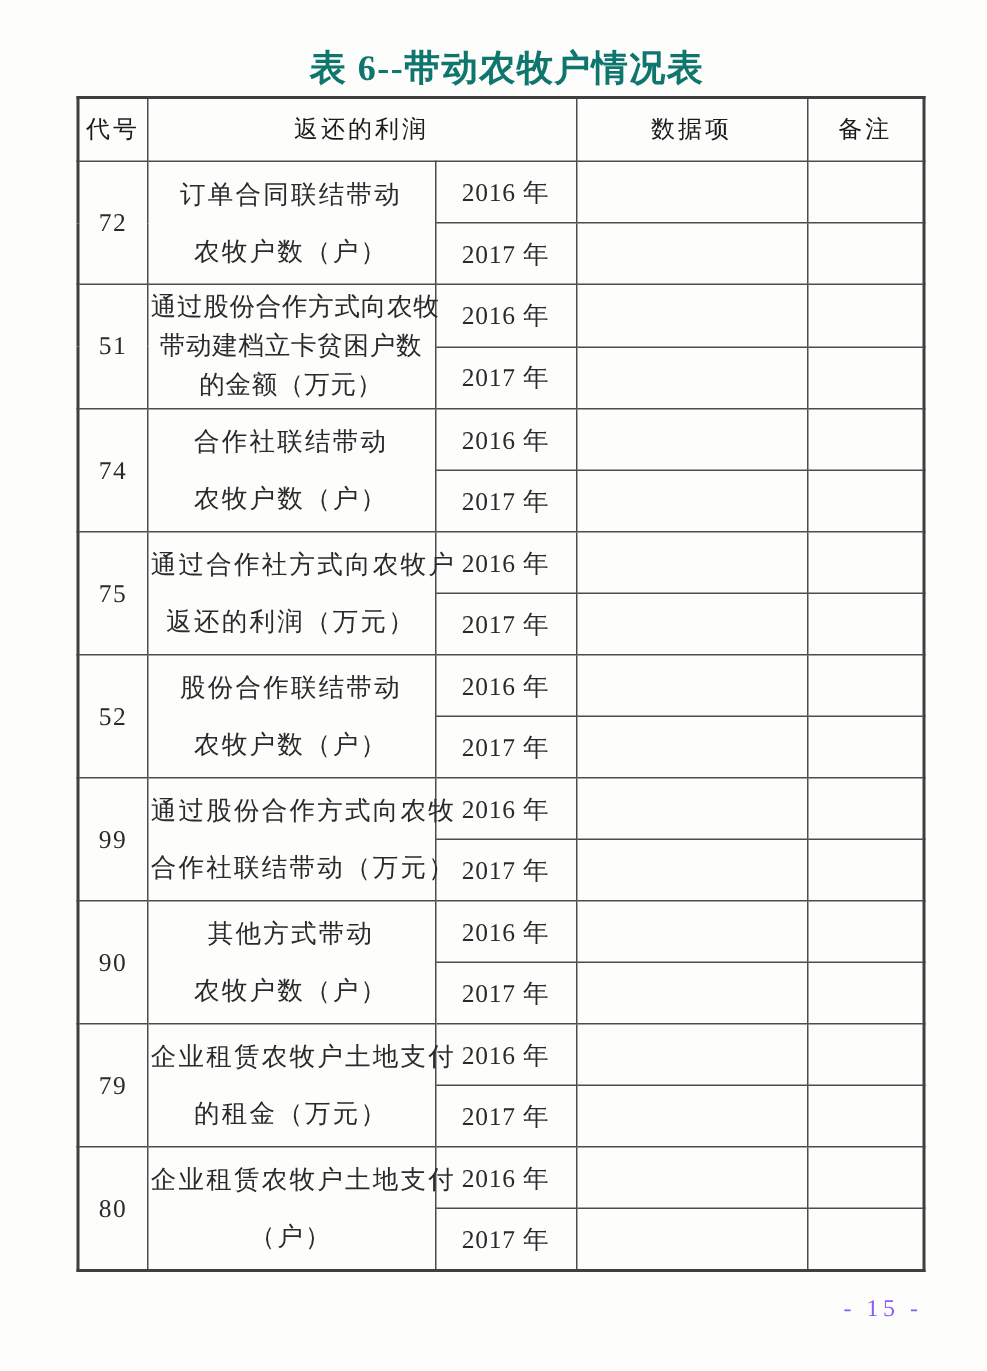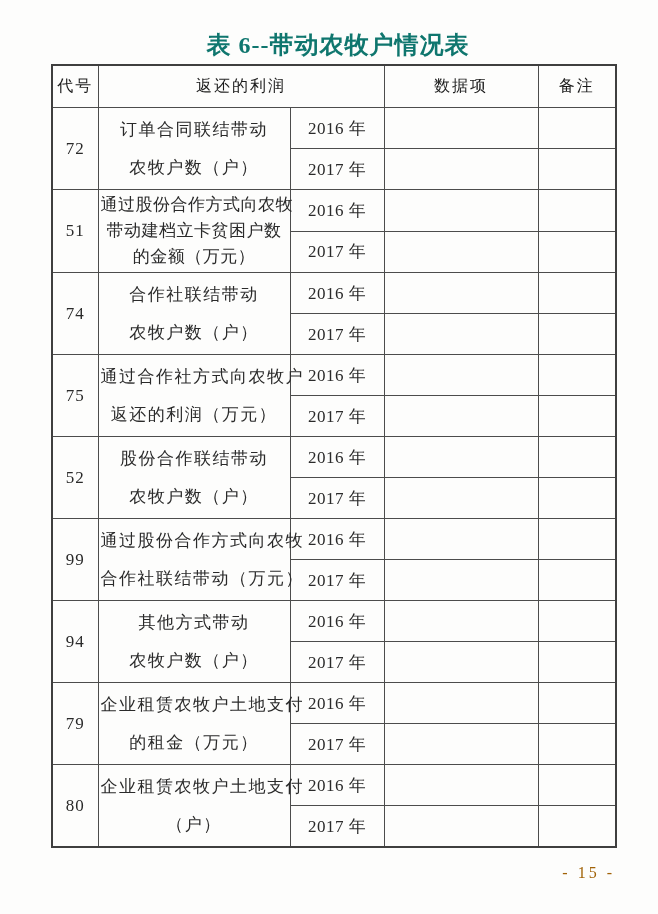--- a/index.html
+++ b/index.html
@@ -84,21 +84,21 @@
   td.name.tight .name-line {
     line-height: 26px;
     letter-spacing: 0.5px;
   }
   .pageno {
     position: absolute;
     right: 43px;
     top: 864px;
     font-size: 16px;
     letter-spacing: 3px;
-    color: #a16207;
+    color: #8b5cf6;
     white-space: nowrap;
   }
 </style>
 </head>
 <body>
 
 <div class="page">
 
   <h1 class="title">表 6--带动农牧户情况表</h1>
 
@@ -223,21 +223,21 @@
     </tr>
     <tr>
       <td class="year">2017 年</td>
       <td class="data"></td>
       <td class="remark"></td>
     </tr>
   </tbody>
 
   <tbody class="row-group">
     <tr>
-      <td class="code" rowspan="2">94</td>
+      <td class="code" rowspan="2">90</td>
       <td class="name" rowspan="2">
             <div class="name-line">其他方式带动</div>
             <div class="name-line">农牧户数（户）</div>
           </td>
       <td class="year">2016 年</td>
       <td class="data"></td>
       <td class="remark"></td>
     </tr>
     <tr>
       <td class="year">2017 年</td>

